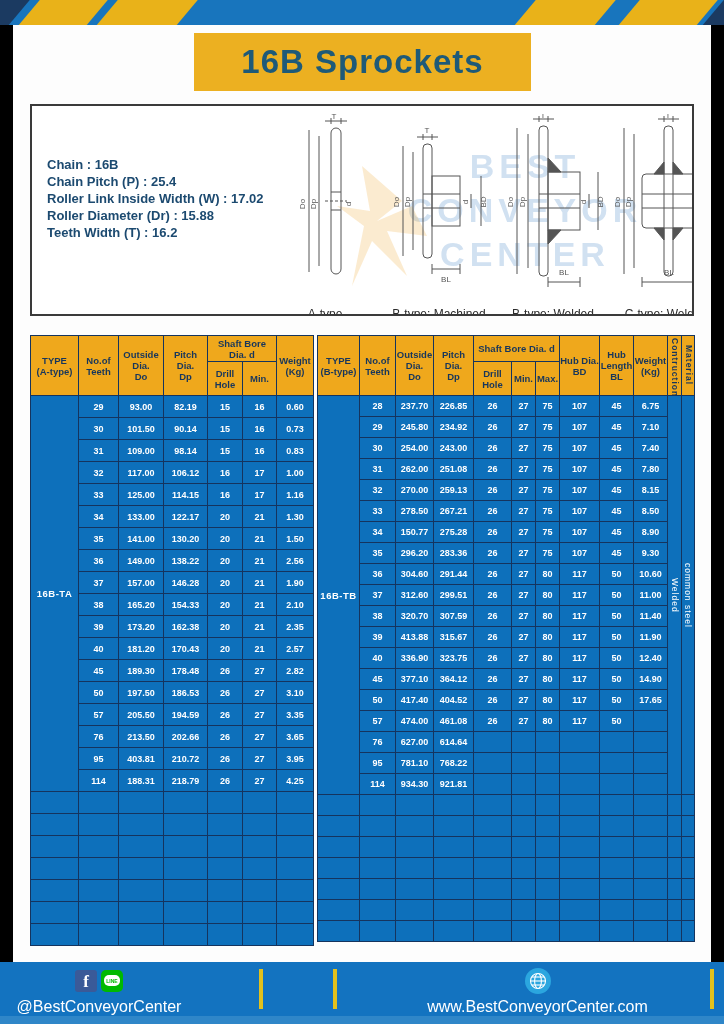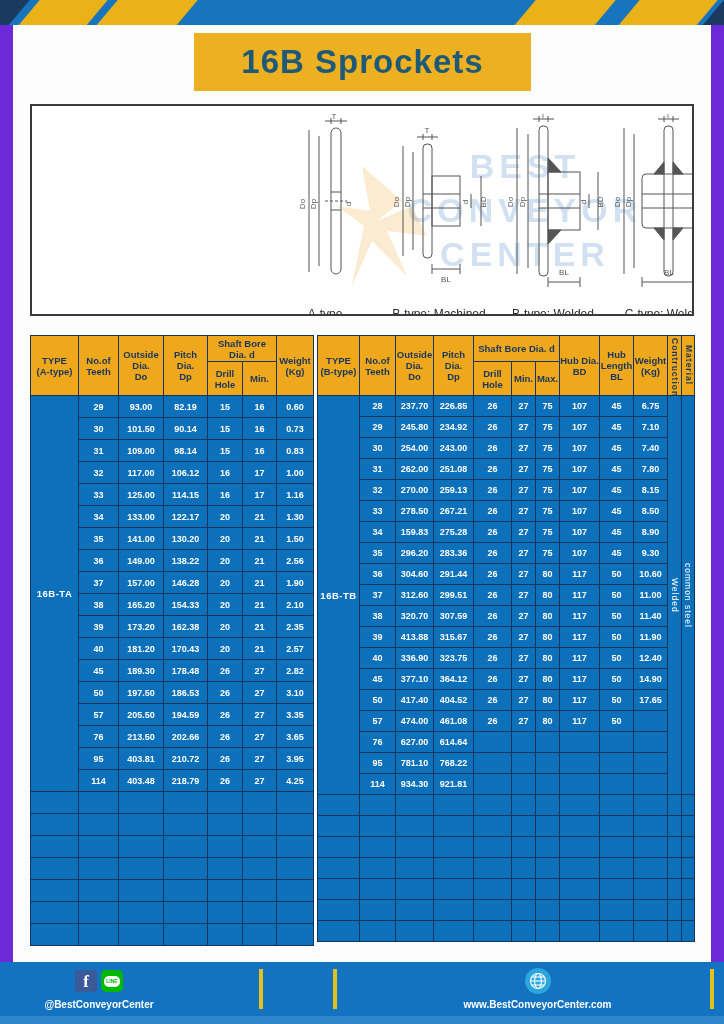--- a/index.html
+++ b/index.html
@@ -1,19 +1,19 @@
 <!DOCTYPE html>
 <html><head>
 <meta charset="utf-8">
 <style>
   html,body{margin:0;padding:0;background:#e8e8e8;}
   *{box-sizing:border-box;}
   .page{
     position:relative;width:724px;height:1024px;margin:0 auto;
-    background:#6d28d9;overflow:hidden;
+    background:#000000;overflow:hidden;
     font-family:"Liberation Sans", sans-serif;
   }
   
   .hazard{position:absolute;top:0;left:0;right:0;height:25px;background:#1875bd;overflow:hidden;}
   .stripe{position:absolute;top:-6px;height:40px;transform:skewX(-40deg);}
   .stripe.yellow{background:#e9b219;}
   .stripe.navy{background:#1b3a61;}
   
   .panel{position:absolute;top:25px;left:13px;width:698px;height:937px;background:#fdfdfd;}
   
@@ -61,21 +61,21 @@
     font-size:8.5px;letter-spacing:1px;padding:2px 0;
   }
   td.vert{background:#0d70bb;color:#fff;font-weight:normal;}
   
   .footer{
     position:absolute;left:0;right:0;top:962px;height:54px;background:#1373c0;
     display:flex;align-items:stretch;justify-content:space-between;padding:0 10px;
   }
   .f-sec{display:flex;flex-direction:column;align-items:center;justify-content:flex-start;padding-top:5px;}
   .f-sec .icons{display:flex;gap:4px;align-items:center;height:28px;}
-  .f-sec .f-label{color:#fff;font-weight:bold;font-size:10px;margin-top:4px;white-space:nowrap;}
+  .f-sec .f-label{color:#fff;font-weight:normal;font-size:16px;margin-top:4px;white-space:nowrap;}
   .f-sep{width:4px;height:40px;background:#e2c11c;align-self:center;}
   .icon-fb{width:22px;height:22px;background:#3a5a98;border-radius:3px;color:#fff;
     font-weight:bold;font-size:17px;display:flex;align-items:flex-end;justify-content:center;line-height:20px;
     font-family:"Liberation Serif", serif;}
   .icon-line{width:22px;height:22px;background:#00b900;border-radius:5px;display:flex;align-items:center;justify-content:center;}
   .icon-line .bub{width:16px;height:11px;background:#fff;border-radius:5px;color:#00b900;
     font-size:5px;font-weight:bold;display:flex;align-items:center;justify-content:center;}
   .circle-icon{width:26px;height:26px;border-radius:50%;display:flex;align-items:center;justify-content:center;}
   .icon-mail{background:#b5272d;}
   .icon-globe{background:#2ba6df;}
@@ -104,20 +104,27 @@
   </div>
 
   <div class="spec-box">
     <div class="watermark">BEST
 CONVEYOR
 CENTER</div>
     <svg class="wm-logo" width="110" height="150" viewBox="0 0 110 150">
       <path d="M30 20 L70 55 L45 75 L80 60 L95 90 L55 85 L75 130 L40 95 L20 140 L32 80 L5 60 L38 65 Z" fill="#f0a830" opacity="0.5"></path>
     </svg>
 
+    <div class="specs">
+      <div>Chain  :  16B</div>
+      <div>Chain Pitch (P)  :  25.4</div>
+      <div>Roller Link Inside Width (W)  :  17.02</div>
+      <div>Roller Diameter (Dr)  : 15.88</div>
+      <div>Teeth Width (T)  :  16.2</div>
+    </div>
 
     <div class="fig" style="left:238px;width:110px;">
       <svg width="100" height="175" viewBox="0 0 100 175">
         <g stroke="#555" stroke-width="1" fill="none">
           <rect x="56" y="14" width="10" height="146" rx="5"></rect>
           <line x1="56" y1="78" x2="66" y2="78"></line>
             <line x1="56" y1="96" x2="66" y2="96"></line>
           <line x1="50" y1="87" x2="72" y2="87" stroke-dasharray="3,2"></line>
           <line x1="34" y1="16" x2="34" y2="158"></line>
             <line x1="44" y1="22" x2="44" y2="152"></line>
@@ -387,21 +394,21 @@
         <tr>
           <td>95</td>
           <td>403.81</td>
           <td>210.72</td>
           <td>26</td>
           <td>27</td>
           <td>3.95</td>
         </tr>
         <tr>
           <td>114</td>
-          <td>403.48</td>
+          <td>188.31</td>
           <td>218.79</td>
           <td>26</td>
           <td>27</td>
           <td>4.25</td>
         </tr>
         <tr>
           <td></td>
           <td></td>
           <td></td>
           <td></td>
@@ -574,21 +581,21 @@
           <td>267.21</td>
           <td>26</td>
           <td>27</td>
           <td>75</td>
           <td>107</td>
           <td>45</td>
           <td>8.50</td>
         </tr>
         <tr>
           <td>34</td>
-          <td>159.83</td>
+          <td>150.77</td>
           <td>275.28</td>
           <td>26</td>
           <td>27</td>
           <td>75</td>
           <td>107</td>
           <td>45</td>
           <td>8.90</td>
         </tr>
         <tr>
           <td>35</td>

